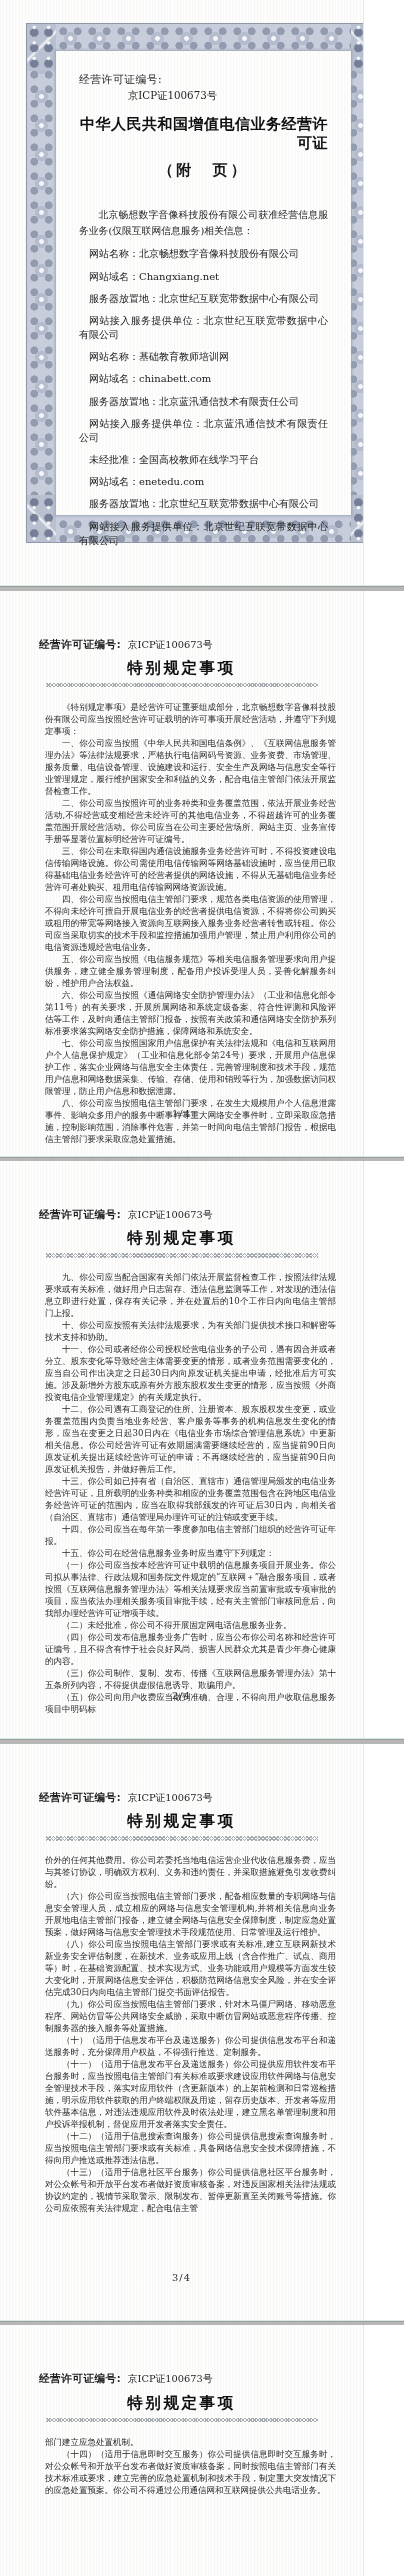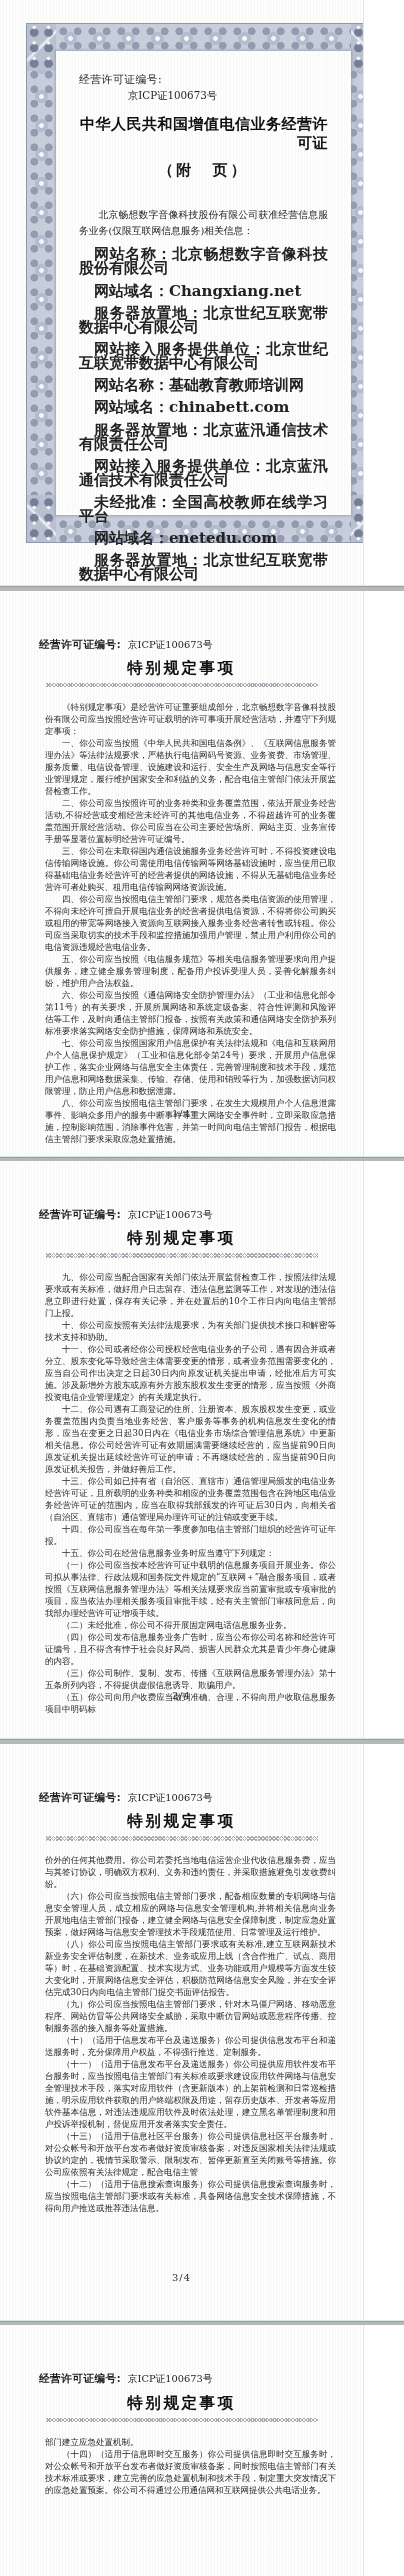--- a/index.html
+++ b/index.html
@@ -70,22 +70,22 @@
   .cert-subtitle {
     margin:8.2px 0 0; text-align:center;
     font-size:15px; font-weight:bold; color:#161616; letter-spacing:3.1px;
   }
   .cert-intro {
     margin:27px 0 0; font-size:9.8px; line-height:16px;
     text-indent:2em; text-align:justify; color:#222;
   }
   .cert-entries { margin-top:6.2px; }
   .cert-entries p {
-    margin:8.2px 0; font-size:15px; line-height:14px;
-    text-indent:1em; text-align:justify; color:#222;font-weight:bold;
+    margin:8.2px 0; font-size:10px; line-height:14px;
+    text-indent:1em; text-align:justify; color:#222;
   }
 
   
   .prov-head { padding:47px 0 0 39px; white-space:nowrap; }
   .prov-lic-label { font-size:10.6px; font-weight:bold; letter-spacing:0.5px; color:#1d1d1d; }
   .prov-lic-value { font-size:9.8px; margin-left:4.1px; color:#1d1d1d; }
   .prov-title {
     margin:6.2px 0 4.1px; text-align:center;
     font-size:15.5px; font-weight:bold; letter-spacing:2.6px; color:#101010;
   }
@@ -200,22 +200,22 @@
   </div>
   <h2 class="prov-title">特别规定事项</h2>
   <div class="zigzag"></div>
   <div class="prov-body">
     <p class="cont">价外的任何其他费用。你公司若委托当地电信运营企业代收信息服务费，应当与其签订协议，明确双方权利、义务和违约责任，并采取措施避免引发收费纠纷。</p>
     <p>（六）你公司应当按照电信主管部门要求，配备相应数量的专职网络与信息安全管理人员，成立相应的网络与信息安全管理机构,并将相关信息向业务开展地电信主管部门报备，建立健全网络与信息安全保障制度，制定应急处置预案，做好网络与信息安全管理技术手段规范使用、日常管理及运行维护。</p>
     <p>（八）你公司应当按照电信主管部门要求或有关标准,建立互联网新技术新业务安全评估制度，在新技术、业务或应用上线（含合作推广、试点、商用等）时，在基础资源配置、技术实现方式、业务功能或用户规模等方面发生较大变化时，开展网络信息安全评估，积极防范网络信息安全风险，并在安全评估完成30日内向电信主管部门提交书面评估报告。</p>
     <p>（九）你公司应当按照电信主管部门要求，针对木马僵尸网络、移动恶意程序、网站仿冒等公共网络安全威胁，采取中断仿冒网站或恶意程序传播、控制服务器的接入服务等处置措施。</p>
     <p>（十）（适用于信息发布平台及递送服务）你公司提供信息发布平台和递送服务时，充分保障用户权益，不得强行推送、定制服务。</p>
     <p>（十一）（适用于信息发布平台及递送服务）你公司提供应用软件发布平台服务时，应当按照电信主管部门有关标准或要求建设应用软件网络与信息安全管理技术手段，落实对应用软件（含更新版本）的上架前检测和日常巡检措施，明示应用软件获取的用户终端权限及用途，留存历史版本、开发者等应用软件基本信息，对违法违规应用软件及时依法处理，建立黑名单管理制度和用户投诉举报机制，督促应用开发者落实安全责任。</p>
+    <p>（十二）（适用于信息搜索查询服务）你公司提供信息搜索查询服务时，应当按照电信主管部门要求或有关标准，具备网络信息安全技术保障措施，不得向用户推送或推荐违法信息。</p>
     <p>（十三）（适用于信息社区平台服务）你公司提供信息社区平台服务时，对公众帐号和开放平台发布者做好资质审核备案，对违反国家相关法律法规或协议约定的，视情节采取警示、限制发布、暂停更新直至关闭账号等措施。你公司应依照有关法律规定，配合电信主管</p>
-    <p>（十二）（适用于信息搜索查询服务）你公司提供信息搜索查询服务时，应当按照电信主管部门要求或有关标准，具备网络信息安全技术保障措施，不得向用户推送或推荐违法信息。</p>
   </div>
   <div class="page-num">3/4</div>
 </section>
 
 <div class="divider"></div>
 
 <section class="page" style="height:548px">
   <div class="prov-head">
     <span class="prov-lic-label">经营许可证编号:</span>
     <span class="prov-lic-value">京ICP证100673号</span>

